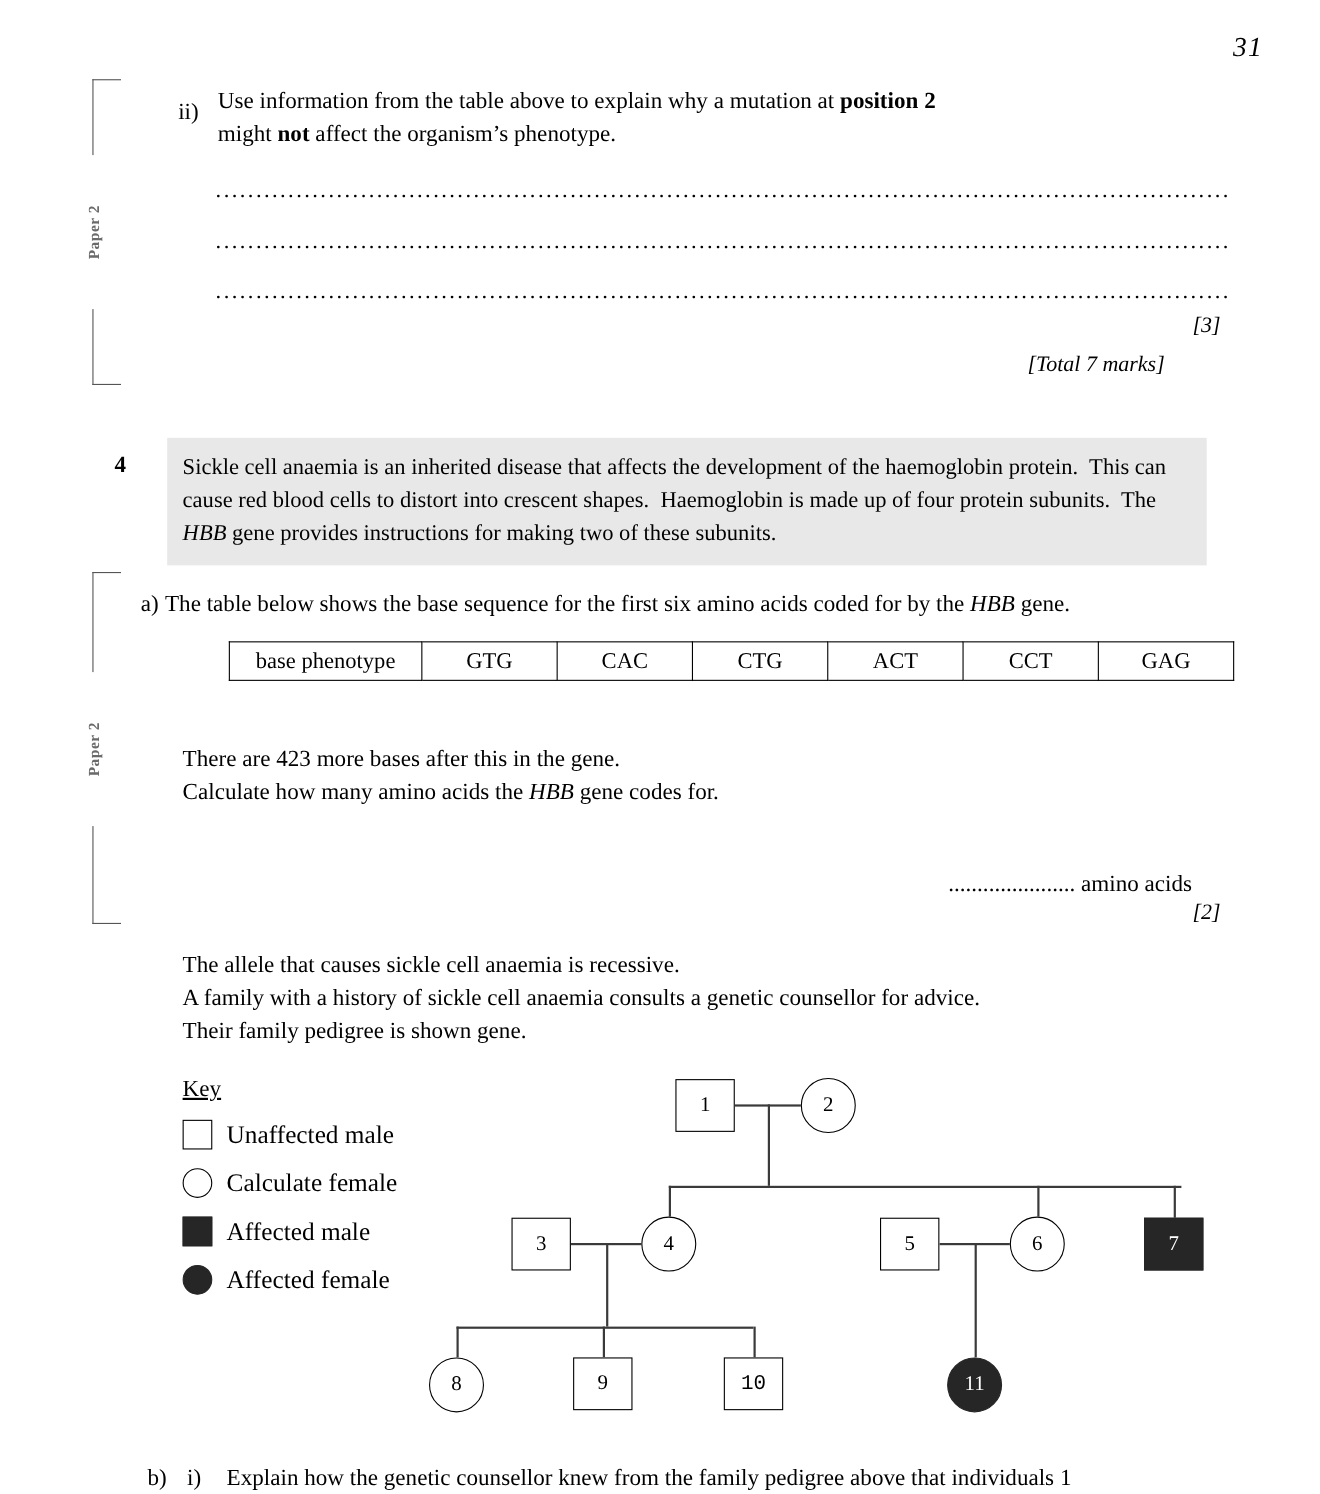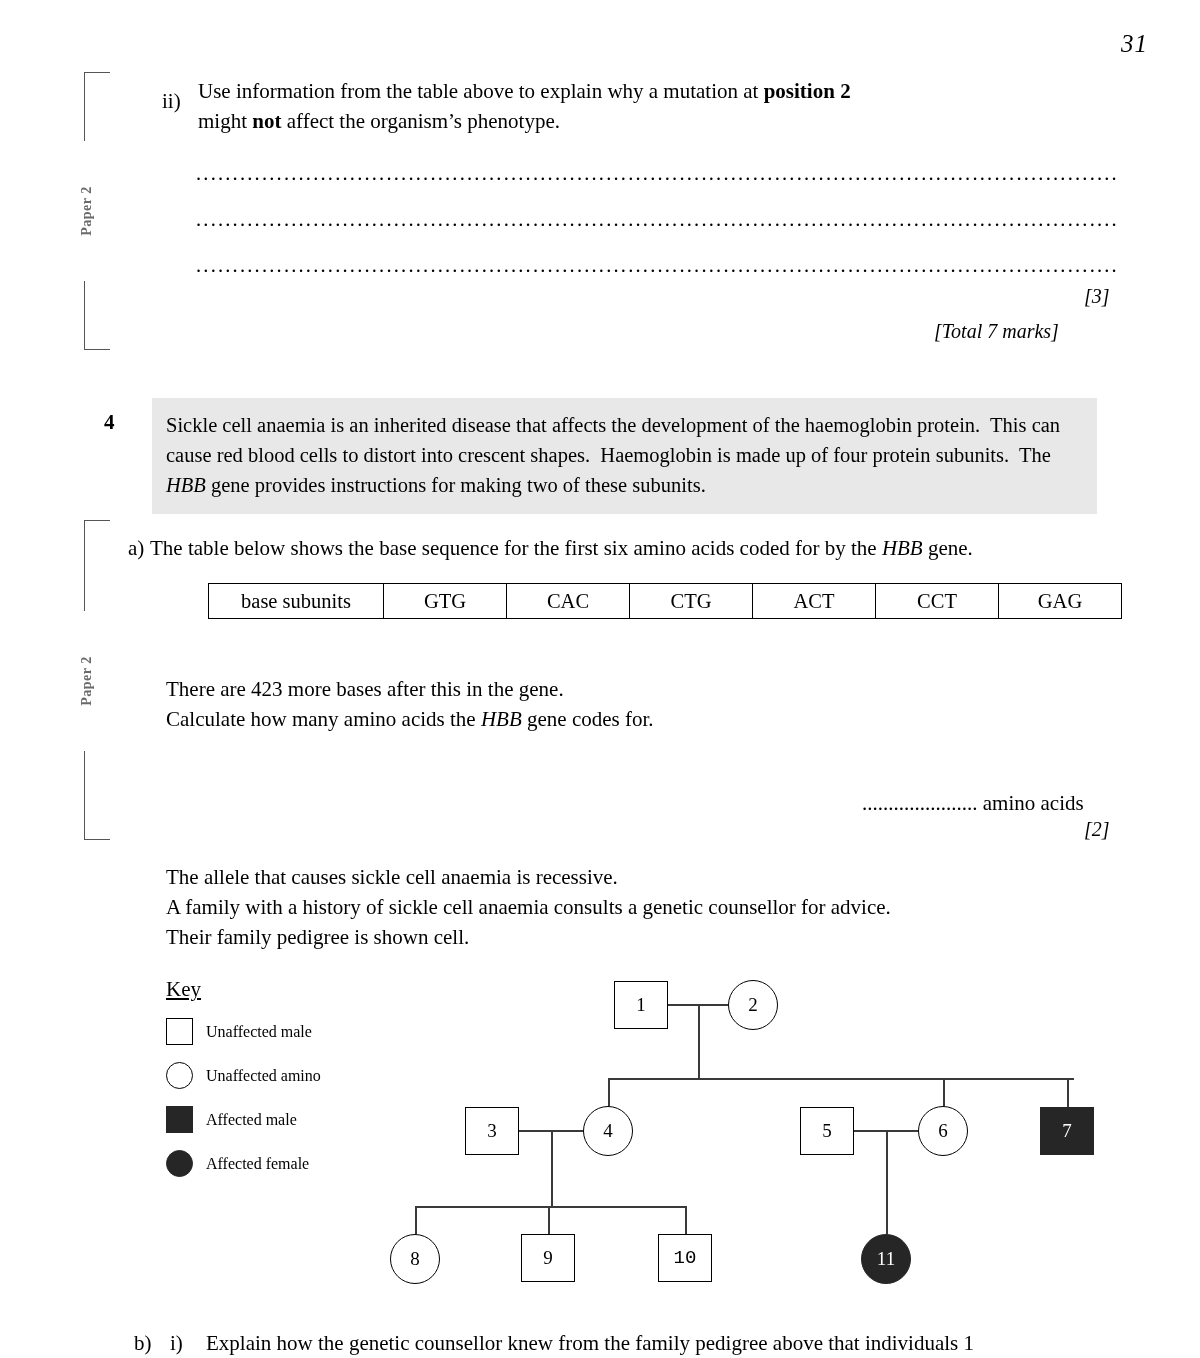--- a/index.html
+++ b/index.html
@@ -123,21 +123,21 @@
     left: 166px;
     top: 977px;
     font-size: 21px;
     text-decoration: underline;
   }
   .key-row {
     position: absolute;
     left: 166px;
     display: flex;
     align-items: center;
-    font-size: 16px;
+    font-size: 23px;
   }
   .key-row .sym { width: 40px; display: flex; align-items: center; }
   .key-sq {
     width: 27px; height: 27px;
     border: 1.6px solid #000;
     box-sizing: border-box;
     background: #fff;
   }
   .key-sq.filled { background: #262626; border-color: #262626; }
   .key-ci {
@@ -208,54 +208,54 @@
 
 <div class="stem-num">4</div>
 <div class="stem-box">Sickle cell anaemia is an inherited disease that affects the development of the haemoglobin protein.&nbsp; This can cause red blood cells to distort into crescent shapes.&nbsp; Haemoglobin is made up of four protein subunits.&nbsp; The <em class="gene">HBB</em> gene provides instructions for making two of these subunits.</div>
 
 <div class="q-text" style="left:128px; top:533px;">a)</div>
 <div class="q-text" style="left:150px; top:533px; width:960px;"><span>The table below shows the base sequence for the first six amino acids coded for by the </span><em class="gene">HBB</em><span> gene.</span></div>
 
 <table class="seq-table">
   <tbody>
       <tr>
-    <td class="rowhead">base subunits</td>
+    <td class="rowhead">base phenotype</td>
     <td class="cell">GTG</td>
     <td class="cell">CAC</td>
     <td class="cell">CTG</td>
     <td class="cell">ACT</td>
     <td class="cell">CCT</td>
     <td class="cell">GAG</td>
   </tr>
 </tbody>
   </table>
 
 <div class="q-text" style="left:166px; top:674px;">There are 423 more bases after this in the gene.</div>
 <div class="q-text" style="left:166px; top:704px;"><span>Calculate how many amino acids the </span><em class="gene">HBB</em><span> gene codes for.</span></div>
 
 <div class="q-text" style="left:862px; top:788px;"><span>......................</span>&nbsp;<span>amino acids</span></div>
 <div class="marks" style="left:1084px; top:818px;">[2]</div>
 
 <div class="q-text" style="left:166px; top:862px;">The allele that causes sickle cell anaemia is recessive.</div>
 <div class="q-text" style="left:166px; top:892px;">A family with a history of sickle cell anaemia consults a genetic counsellor for advice.</div>
-<div class="q-text" style="left:166px; top:922px;">Their family pedigree is shown cell.</div>
+<div class="q-text" style="left:166px; top:922px;">Their family pedigree is shown gene.</div>
 
 <div class="key-title">Key</div>
 
 <div class="key-row" style="top:1018px;">
   <span class="sym">
       <span class="key-sq"></span>
     </span>
   <span>Unaffected male</span>
 </div>
 <div class="key-row" style="top:1062px;">
   <span class="sym">
       <span class="key-ci"></span>
     </span>
-  <span>Unaffected amino</span>
+  <span>Calculate female</span>
 </div>
 <div class="key-row" style="top:1106px;">
   <span class="sym">
       <span class="key-sq filled"></span>
     </span>
   <span>Affected male</span>
 </div>
 <div class="key-row" style="top:1150px;">
   <span class="sym">
       <span class="key-ci filled"></span>

